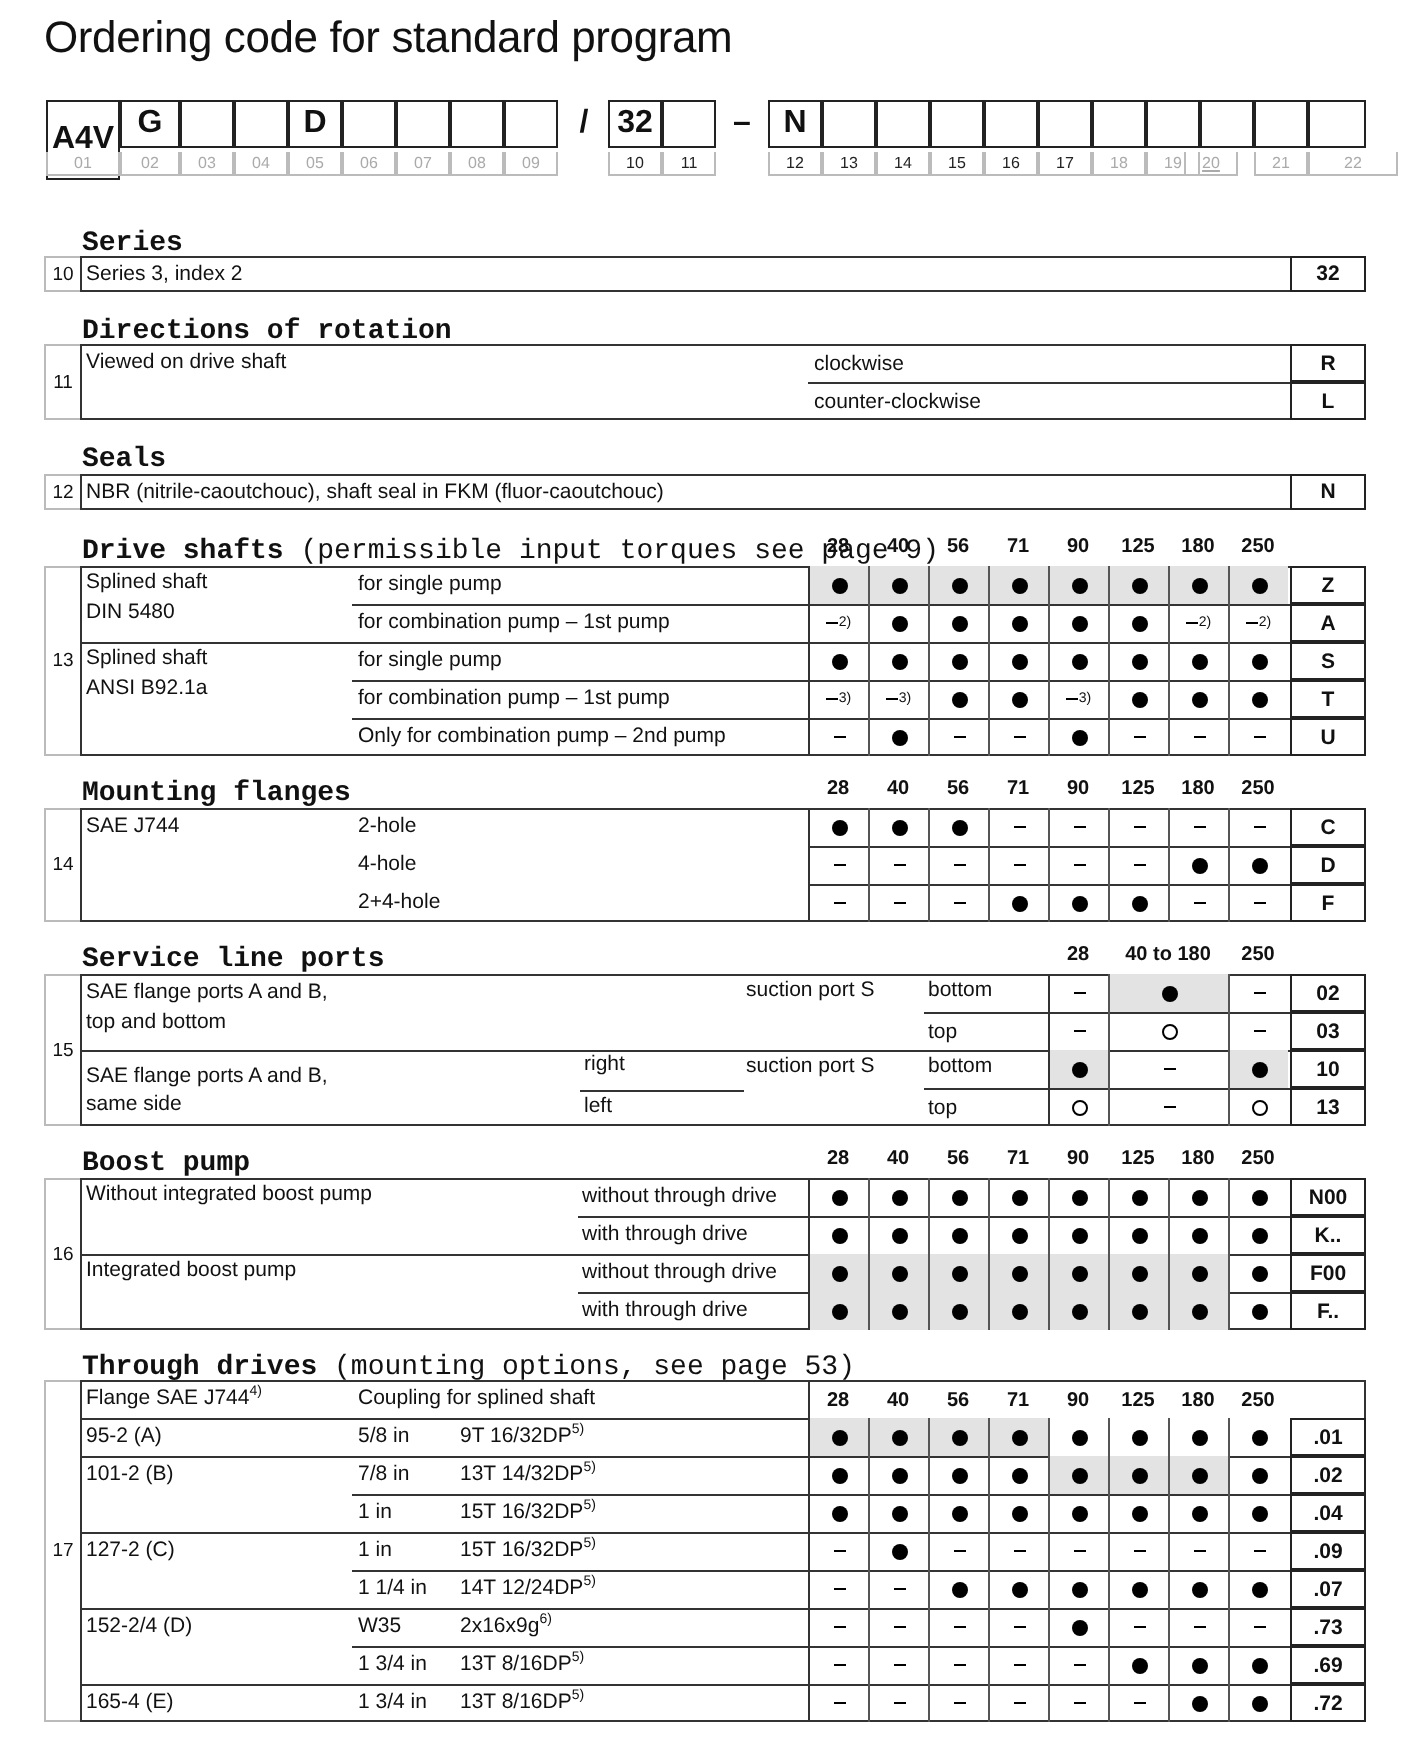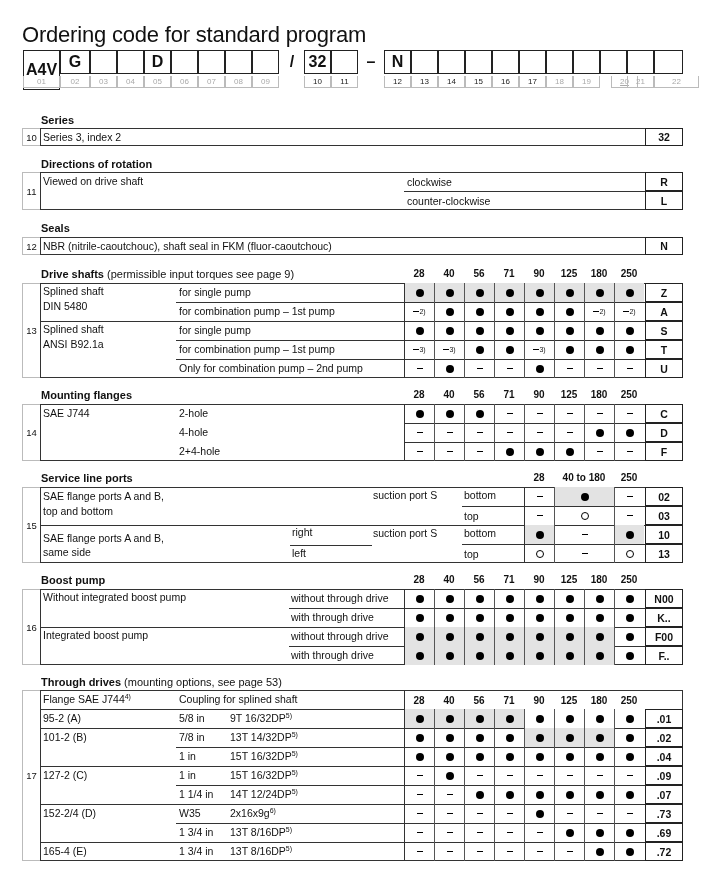--- a/index.html
+++ b/index.html
@@ -1,30 +1,30 @@
 <!DOCTYPE html>
 <html><head>
 <meta charset="utf-8">
 <style>
   * { box-sizing: border-box; }
   body { margin: 0; background: #fff; width: 705px; height: 876px; position: relative; overflow: hidden;
          font-family: "Liberation Sans", sans-serif; color: #111; }
   .abs { position: absolute; }
-  #title { left: 22px; top: 6px; font-size: 22px; font-weight: normal; white-space: nowrap; letter-spacing: -0.2px; margin-top: 16px; }
+  #title { left: 22px; top: 6px; font-size: 22px; font-weight: normal; white-space: nowrap; letter-spacing: -0.2px; }
 
   
   .codebox { position: absolute; top: 50px; height: 24px; border: 1.5px solid #222; font-weight: bold; font-size: 16px;
              display: flex; align-items: center; justify-content: center; background: #fff; }
   .codesep { position: absolute; top: 50px; height: 24px; font-weight: bold; font-size: 16px; display:flex; align-items:center; justify-content:center; }
   .codenum { position: absolute; top: 76px; height: 12px; font-size: 8px; display: flex; align-items: center; justify-content: center;
              border: 1px solid #bbb; border-top: none; color: #aaa; }
   .codenum.dark { color: #222; }
 
   
-  .sec-title { position: absolute; left: 41px; font-size: 11px; font-weight: bold; white-space: nowrap; }
+  .sec-title { position: absolute; left: 41px; font-size: 14px; font-weight: bold; white-space: nowrap; font-family: Liberation Mono, monospace; }
   .sec-title span { font-weight: normal; }
   .sec-num { position: absolute; left: 22px; width: 19px; font-size: 9.5px; display: flex; align-items: center; justify-content: center;
              border: 1px solid #bbb; border-right: 1.5px solid #222; }
   .box { position: absolute; left: 40px; border: 1.3px solid #333; }
   .txt { position: absolute; font-size: 10.5px; white-space: nowrap; line-height: 18px; }
   .hline { position: absolute; height: 0; border-top: 1px solid #333; }
   .hline.thick { border-top: 1.3px solid #333; }
   .colhead { position: absolute; font-size: 10px; font-weight: bold; text-align: center; width: 30px; }
   .cell { position: absolute; width: 30px; height: 19px; border-left: 1px solid #555; display: flex; align-items: center; justify-content: center;
           font-size: 10px; }
@@ -77,21 +77,21 @@
     <div class="codenum dark" style="left: 304px; top: 76px; width: 27px; height: 12px;">10</div>
     <div class="codenum dark" style="left: 331px; top: 76px; width: 27px; height: 12px;">11</div>
     <div class="codenum dark" style="left: 384px; top: 76px; width: 27px; height: 12px;">12</div>
     <div class="codenum dark" style="left: 411px; top: 76px; width: 27px; height: 12px;">13</div>
     <div class="codenum dark" style="left: 438px; top: 76px; width: 27px; height: 12px;">14</div>
     <div class="codenum dark" style="left: 465px; top: 76px; width: 27px; height: 12px;">15</div>
     <div class="codenum dark" style="left: 492px; top: 76px; width: 27px; height: 12px;">16</div>
     <div class="codenum dark" style="left: 519px; top: 76px; width: 27px; height: 12px;">17</div>
     <div class="codenum" style="left: 546px; top: 76px; width: 27px; height: 12px;">18</div>
     <div class="codenum" style="left: 573px; top: 76px; width: 27px; height: 12px;">19</div>
-    <div class="codenum" style="left: 611px; top: 76px; width: 27px; height: 12px; text-decoration: underline;">20</div>
+    <div class="codenum" style="left: 592px; top: 76px; width: 27px; height: 12px; text-decoration: underline;">20</div>
     <div class="codenum" style="left: 627px; top: 76px; width: 27px; height: 12px;">21</div>
     <div class="codenum" style="left: 654px; top: 76px; width: 45px; height: 12px;">22</div>
   </div>
 <div id="sections">
     <div class="sec-title" style="left: 41px; top: 114px;"><b style="font-weight: bold;">Series</b></div>
     <div class="sec-num" style="left: 22px; top: 128px; width: 19px; height: 18px;">10</div>
     <div class="box" style="left: 40px; top: 128px; width: 643px; height: 18px;"></div>
     <div class="txt" style="left: 43px; top: 128px;">Series 3, index 2</div>
     <div class="code" style="left: 645px; top: 128px; width: 38px; height: 18px;">32</div>
     <div class="sec-title" style="left: 41px; top: 158px;"><b style="font-weight: bold;">Directions of rotation</b></div>

